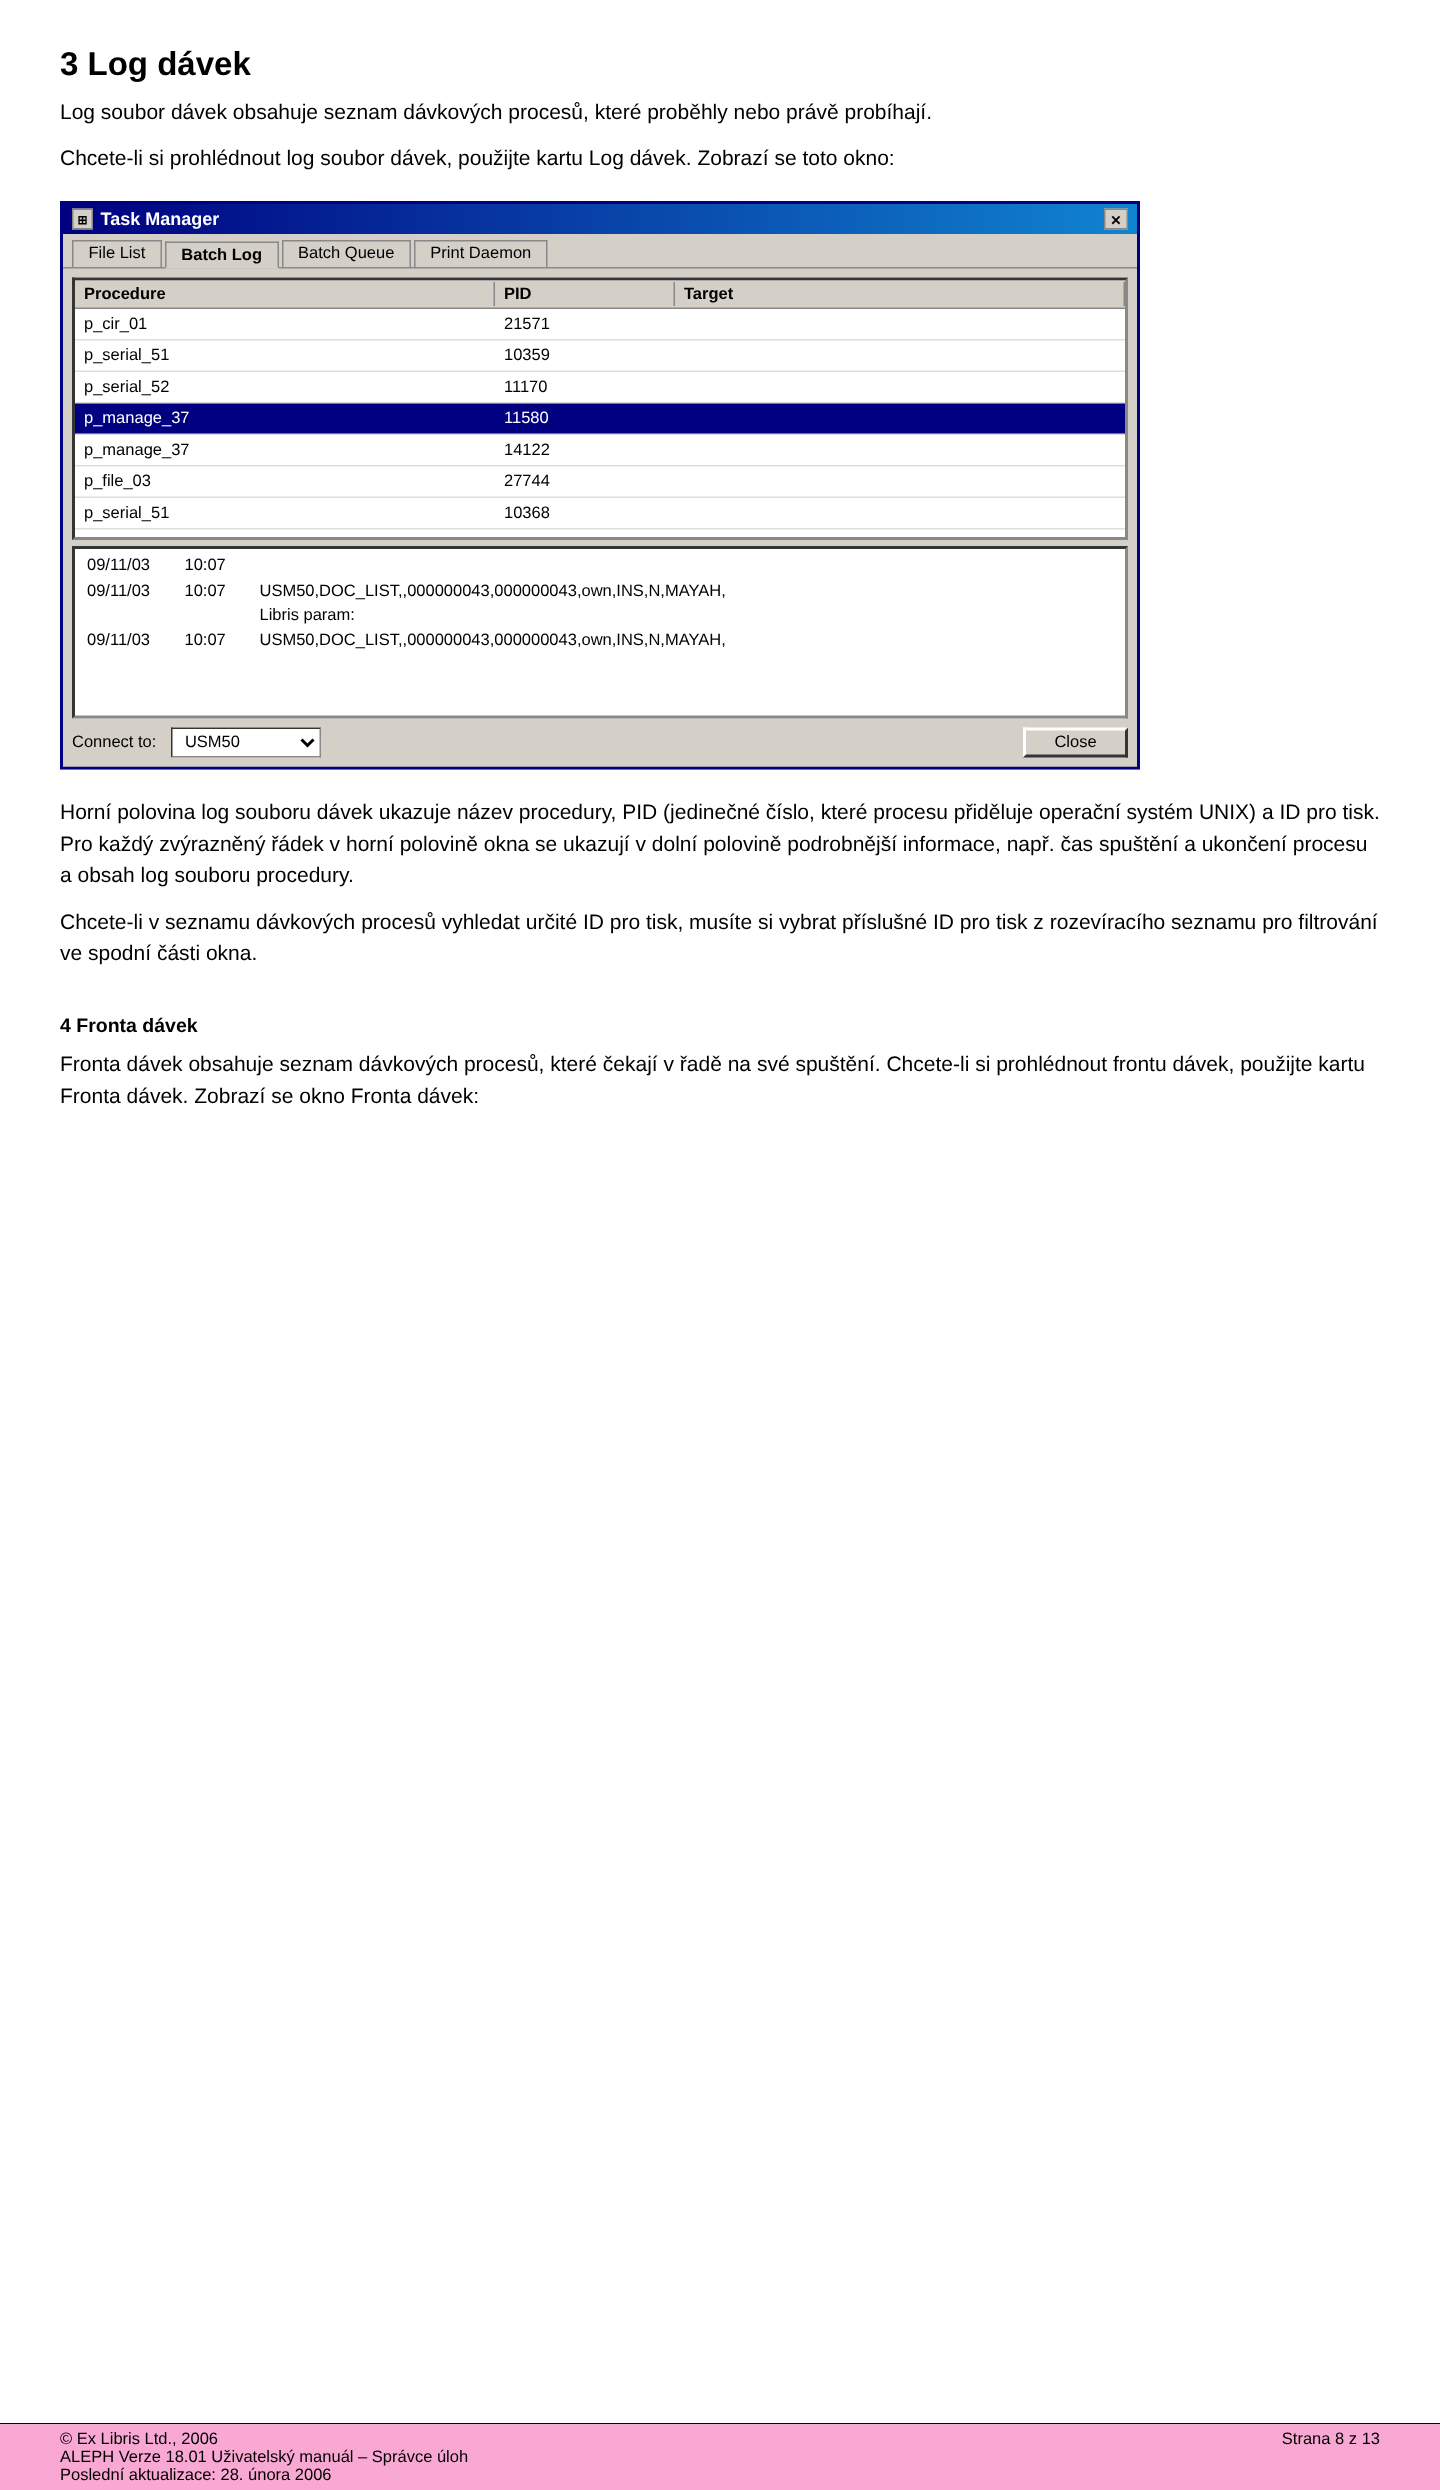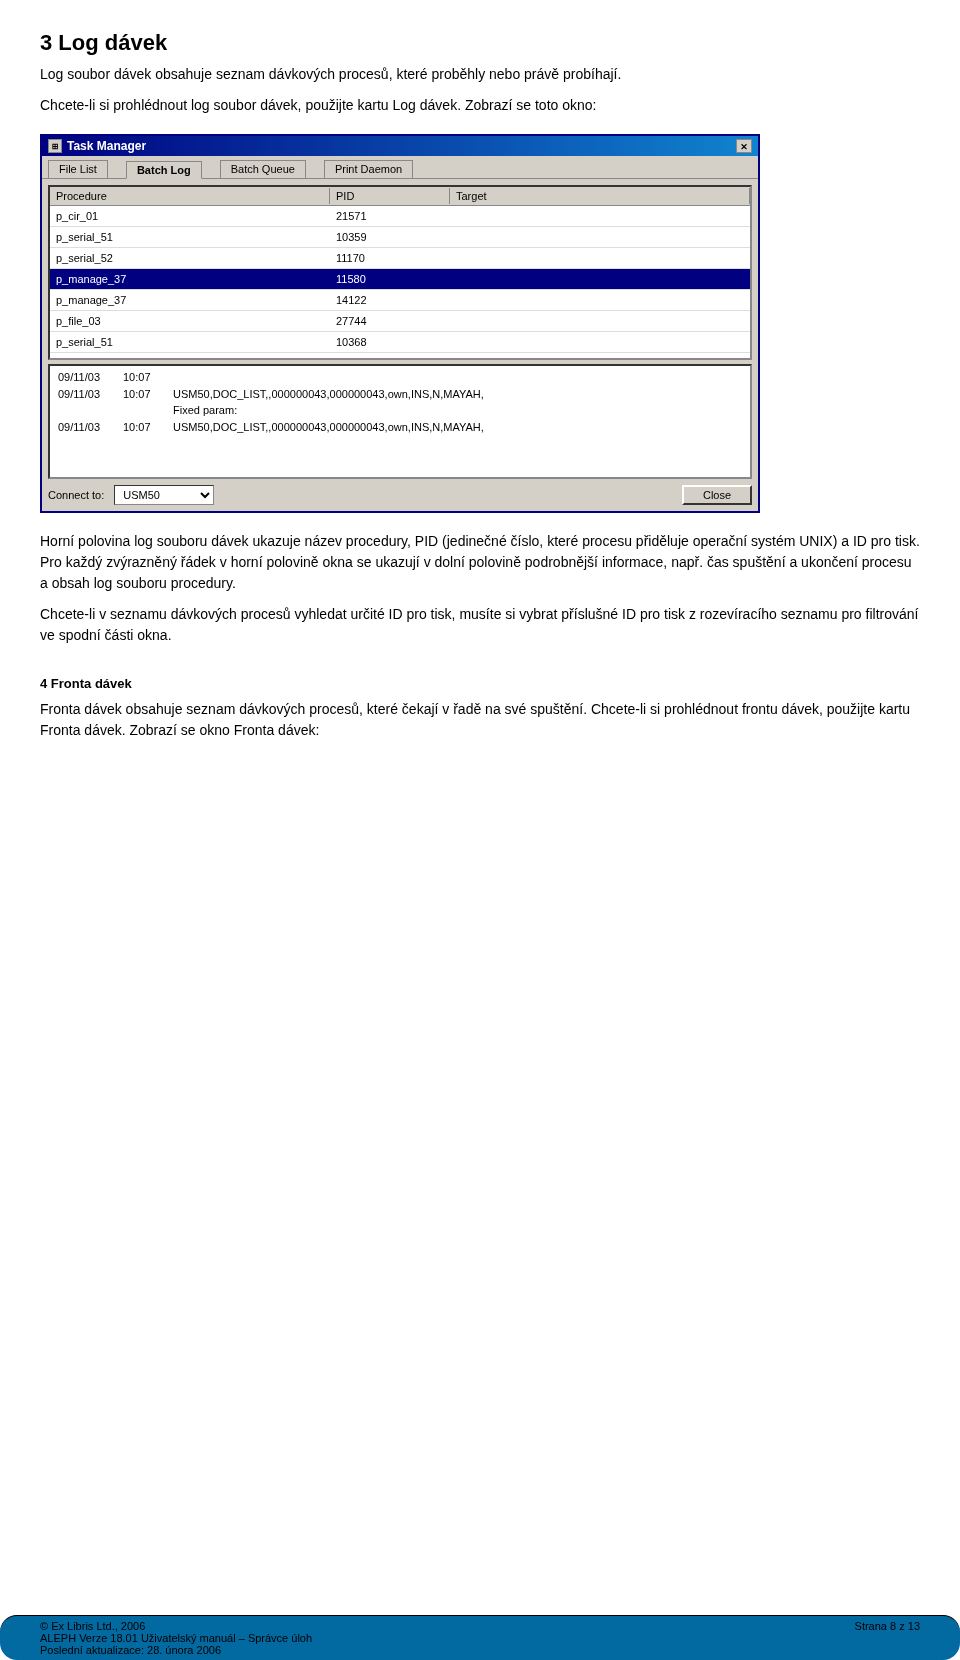--- a/index.html
+++ b/index.html
@@ -80,21 +80,21 @@
       line-height: 14px;
       color: #000;
       cursor: pointer;
       font-weight: bold;
     }
 
     .window-tabs {
       display: flex;
       background: #d4d0c8;
       padding: 4px 6px 0 6px;
-      gap: 18px;
+      gap: 2px;
       text-align: right;
     }
 
     .win-tab {
       background: #d4d0c8;
       border: 1px solid #888;
       border-bottom: none;
       padding: 2px 10px;
       font-size: 11px;
       cursor: pointer;
@@ -128,21 +128,21 @@
       display: grid;
       grid-template-columns: 280px 120px 1fr;
       background: #d4d0c8;
       border-bottom: 1px solid #888;
       padding: 1px 0;
     }
 
     .table-header-cell {
       padding: 2px 6px;
       font-size: 11px;
-      font-weight: normal;
+      font-weight: bold;
       border-right: 1px solid #888;
       color: #000;
     }
 
     .table-row {
       display: grid;
       grid-template-columns: 280px 120px 1fr;
       border-bottom: 1px solid #ddd;
       padding: 3px 0;
     }
@@ -249,22 +249,21 @@
     .footer {
       position: fixed;
       bottom: 0;
       left: 0;
       right: 0;
       border-top: 1px solid #000;
       padding: 4px 40px;
       display: flex;
       justify-content: space-between;
       font-size: 11px;
-      background: #0369a1;
-      border-radius: 17px;
+      background: #f9a8d4;
     }
 
     .footer-left {
       display: flex;
       flex-direction: column;
     }
 
     .footer-right {
       font-size: 11px;
     }
@@ -351,21 +350,21 @@
           <div class="log-cell">10:07</div>
         </div>
         <div class="log-row">
           <div class="log-cell">09/11/03</div>
           <div class="log-cell">10:07</div>
           <div class="log-cell">USM50,DOC_LIST,,000000043,000000043,own,INS,N,MAYAH,</div>
         </div>
         <div class="log-row">
           <div class="log-cell"></div>
           <div class="log-cell"></div>
-          <div class="log-cell">Fixed param:</div>
+          <div class="log-cell">Libris param:</div>
         </div>
         <div class="log-row">
           <div class="log-cell">09/11/03</div>
           <div class="log-cell">10:07</div>
           <div class="log-cell">USM50,DOC_LIST,,000000043,000000043,own,INS,N,MAYAH,</div>
         </div>
       </div>
     </div>
 
 

